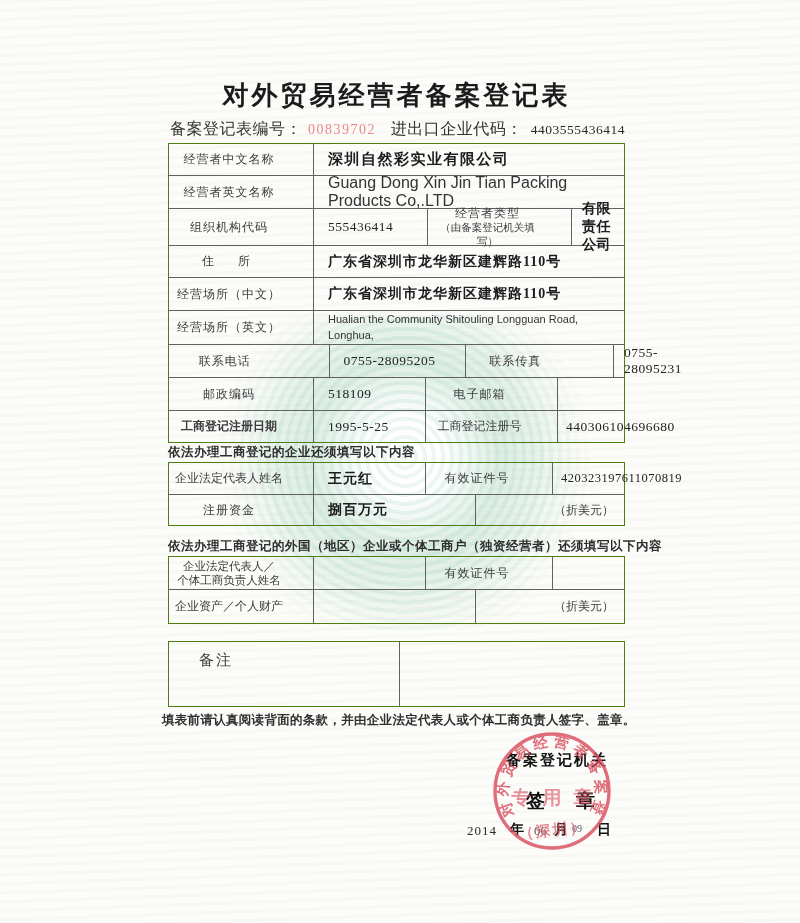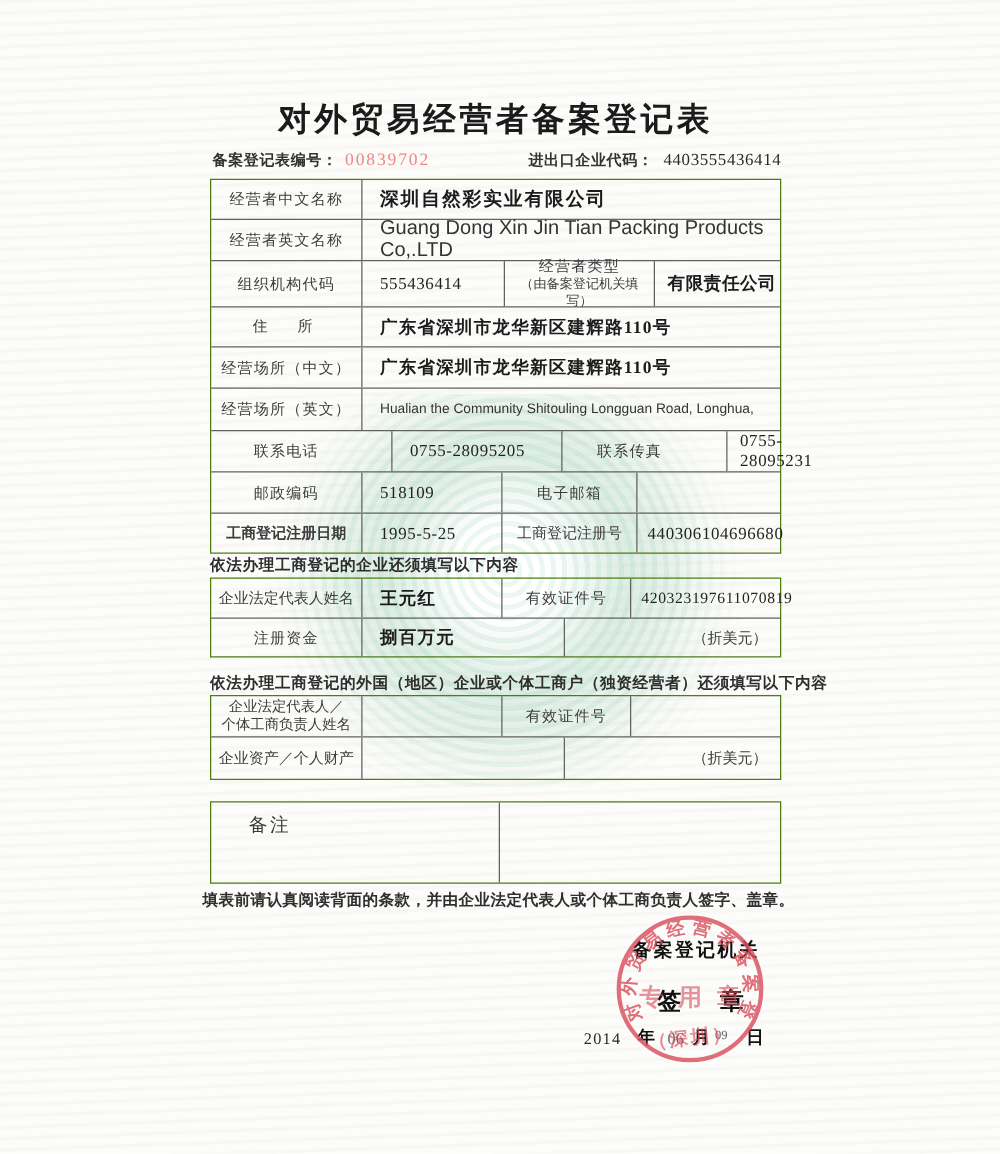--- a/index.html
+++ b/index.html
@@ -23,31 +23,31 @@
     mask-image:radial-gradient(circle at 50% 47%, #000 52%, transparent 74%);
     pointer-events:none;
   }
   .doc{position:absolute; left:168px; top:0; width:457px;}
   .title{
     position:absolute; top:78px; left:0; width:457px; text-align:center;
     font-size:26px; font-weight:bold; letter-spacing:3px; color:#1b1b1b;
     font-family:"Liberation Sans","DejaVu Sans",sans-serif;
   }
   .meta-row{position:absolute; top:119px; left:2px; width:455px; display:flex; justify-content:space-between; align-items:baseline;}
-  .meta-label{font-size:12px; font-weight:bold; color:#333; letter-spacing:.5px;}
+  .meta-label{font-size:16px; font-weight:normal; color:#333; letter-spacing:.5px;}
   .form-number{font-size:14px; color:#ec8787; letter-spacing:1.5px; margin-left:6px;}
   .code-value{font-size:13.5px; color:#2a2a2a; letter-spacing:.5px; margin-left:8px;}
 
   .tbl{position:absolute; left:0; width:455px; border:1px solid #4d7c0f; background:transparent;}
   .trow{display:flex; align-items:stretch;}
   .trow + .trow{border-top:1px solid #616161;}
   .tcell{display:flex; flex-direction:column; justify-content:center; box-sizing:border-box; min-width:0;}
   .tcell + .tcell{border-left:1px solid #616161;}
   .c-label{width:120px; align-items:center; text-align:center; font-size:12px; color:#3c3c3c; letter-spacing:1px; padding:2px 2px;}
-  .c-value{flex:1; padding-left:14px;}
+  .c-value{flex:1; padding-left:14px;margin-left:24px;}
   .v-cn{font-size:14px; font-weight:bold; color:#1c1c1c; letter-spacing:1px;}
   .v-cn-lg{font-size:15px; font-weight:bold; color:#1c1c1c; letter-spacing:1.5px;}
   .v-num{font-size:13.5px; color:#232323; letter-spacing:.5px;}
   .v-en{font-size:16px; color:#333; font-family:"Liberation Sans","DejaVu Sans",sans-serif;}
   .v-en2{font-size:11px; line-height:1.4; color:#333; font-family:"Liberation Sans","DejaVu Sans",sans-serif;}
   .two-line{line-height:1.25;}
   .sub-note{font-size:10.5px; letter-spacing:0;}
   .sec-heading{position:absolute; left:0; font-size:12.5px; font-weight:bold; color:#2e2e2e; letter-spacing:.5px; white-space:nowrap;}
   .usd-cell{justify-content:center; align-items:flex-end; padding-right:10px; font-size:12px; color:#3c3c3c;}
   .remarks-label{position:absolute; left:30px; top:9px; font-size:15px; color:#3a3a3a; letter-spacing:2px;}

